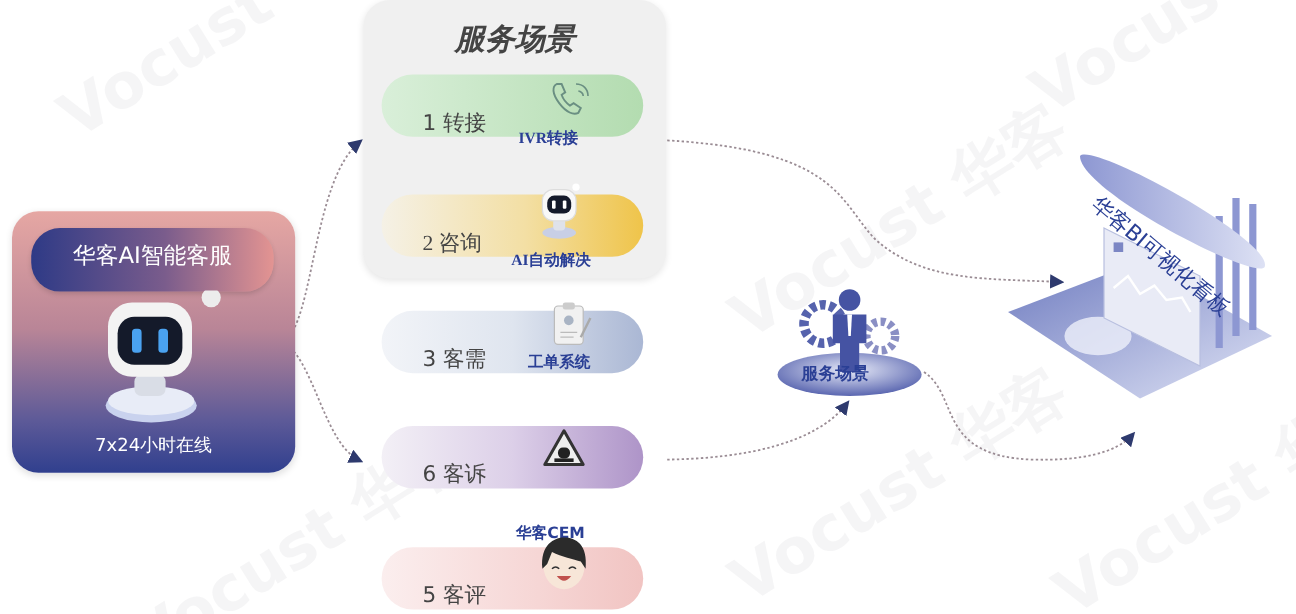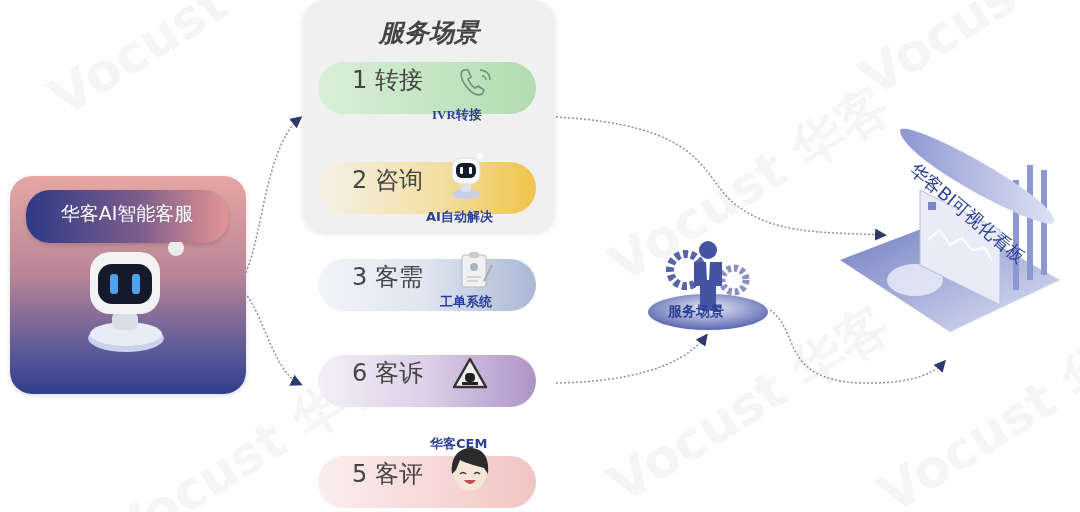--- a/index.html
+++ b/index.html
@@ -7,24 +7,24 @@
   .abs{position:absolute;}
   .wm{position:absolute;color:rgba(200,200,205,0.18);font-size:52px;font-weight:bold;transform:rotate(-32deg);white-space:nowrap;font-family:"DejaVu Sans",sans-serif;pointer-events:none;}
   
   #ai-card{left:10px;top:176px;width:236px;height:218px;border-radius:22px;background:linear-gradient(180deg,#e6a7a3 0%,#b98597 45%,#5d5a98 80%,#303f8e 100%);box-shadow:0 2px 6px rgba(0,0,0,0.12);}
   #ai-title{left:16px;top:14px;width:202px;height:53px;border-radius:24px;background:linear-gradient(90deg,#2e3a86 0%,#7a5c8c 55%,#e39492 100%);color:#fff;font-size:19px;line-height:46px;text-align:center;box-shadow:0 2px 4px rgba(0,0,0,0.15);}
   #ai-footer{left:0;top:186px;width:236px;text-align:center;color:#fff;font-size:15px;}
   
   #scene-panel{left:303px;top:0px;width:252px;height:232px;border-radius:22px;background:#f0f0f0;box-shadow:0 2px 6px rgba(0,0,0,0.10);}
   #scene-title{left:0;top:16px;width:252px;text-align:center;font-size:25px;font-weight:bold;color:#444;font-style:italic;}
   .pill{position:absolute;left:318px;width:218px;height:52px;border-radius:26px;}
-  .pill-label{position:absolute;left:34px;top:2px;font-size:24px;color:#444;}
+  .pill-label{position:absolute;left:34px;top:28px;font-size:18px;color:#444;}
   .pill-sub{position:absolute;font-size:13px;font-weight:bold;color:#2a3f95;white-space:nowrap;}
   #p1{top:62px;background:linear-gradient(90deg,#d9efd9 0%,#b3dcb0 100%);}
-  #p2{top:162px;background:linear-gradient(90deg,#f5f1e6 0%,#f3dfa4 55%,#efc44a 100%);}
+  #p2{top:162px;background:linear-gradient(90deg,#f5f1e6 0%,#f3dfa4 55%,#efc44a 100%);font-family:Liberation Serif, serif;}
   #p3{top:259px;background:linear-gradient(90deg,#f2f4f8 0%,#dfe5ef 50%,#aab7d4 100%);}
   #p4{top:355px;background:linear-gradient(90deg,#f3f0f6 0%,#dccfe8 50%,#ae94c8 100%);}
   #p5{top:456px;background:linear-gradient(90deg,#fbeeee 0%,#f6d6d5 60%,#f1c4c2 100%);}
   #dept-label{left:668px;top:303px;font-size:14px;font-weight:bold;color:#2a3f95;}
   #bi-label{left:920px;top:158px;font-size:18px;color:#2a3f95;transform:rotate(40deg);transform-origin:left top;white-space:nowrap;}
 </style>
 </head>
 <body>
 
 <div class="wm" style="left:40px;top:20px;"><span>Vocust</span></div>
@@ -54,20 +54,21 @@
   <svg class="abs" style="left:60px;top:66px;" width="120" height="120" viewBox="0 0 120 120">
     <circle cx="106" cy="6" r="8" fill="#ececec"></circle>
     <ellipse cx="56" cy="96" rx="38" ry="14" fill="#c9d2ee"></ellipse>
     <ellipse cx="56" cy="92" rx="36" ry="12" fill="#e8ecf7"></ellipse>
     <rect x="42" y="70" width="26" height="18" rx="6" fill="#d9dde6"></rect>
     <rect x="20" y="10" width="70" height="62" rx="20" fill="#f3f3f3"></rect>
     <rect x="28" y="22" width="54" height="40" rx="14" fill="#141a2a"></rect>
     <rect x="40" y="32" width="8" height="20" rx="3" fill="#4aa2f0"></rect>
     <rect x="62" y="32" width="8" height="20" rx="3" fill="#4aa2f0"></rect>
   </svg>
+  <div id="ai-footer" class="abs">7x24小时在线</div>
 </div>
 
 <div id="scene-panel" class="abs">
   <div id="scene-title" class="abs">服务场景</div>
 </div>
 
 <div id="p1" class="pill">
   <span class="pill-label">1 转接</span>
   <svg class="abs" style="left:136px;top:2px;" width="44" height="36" viewBox="0 0 44 36">
     <path d="M10,6 C6,8 6,14 12,22 C18,30 24,32 28,30 L30,26 L24,22 L21,24 C18,22 15,18 14,15 L17,13 L14,6 Z" fill="none" stroke="#6a8f82" stroke-width="1.6"></path>

